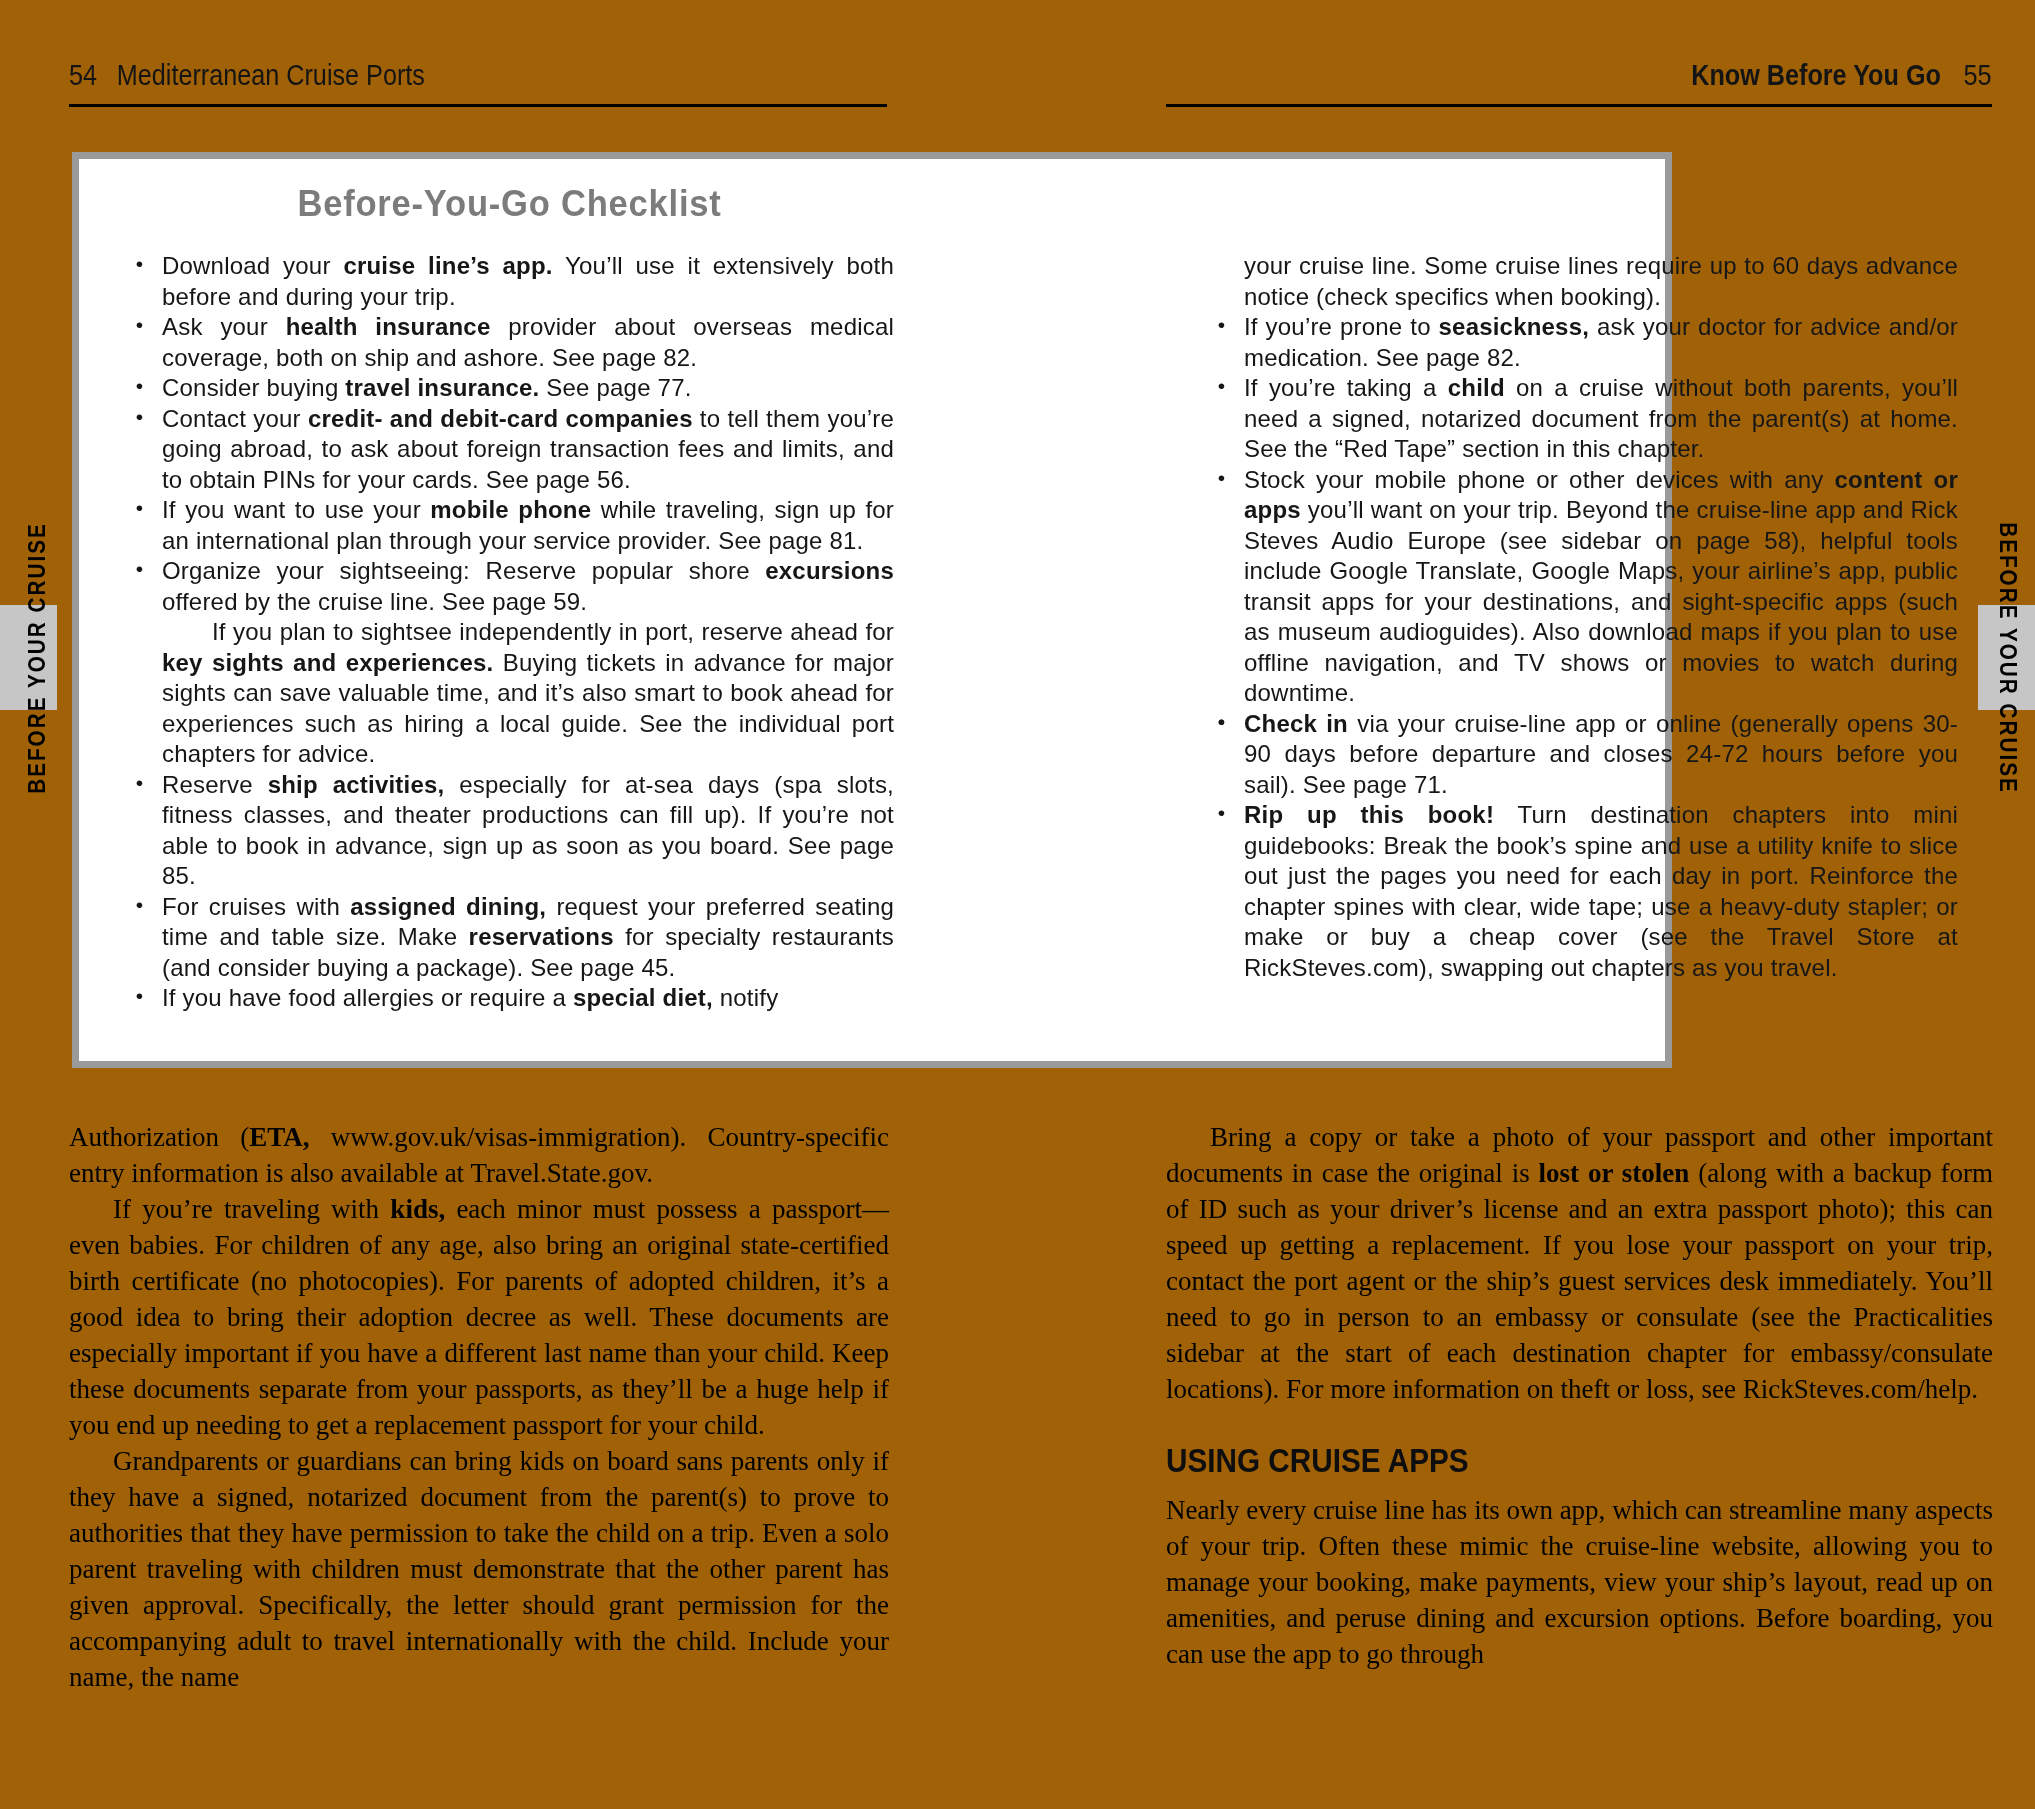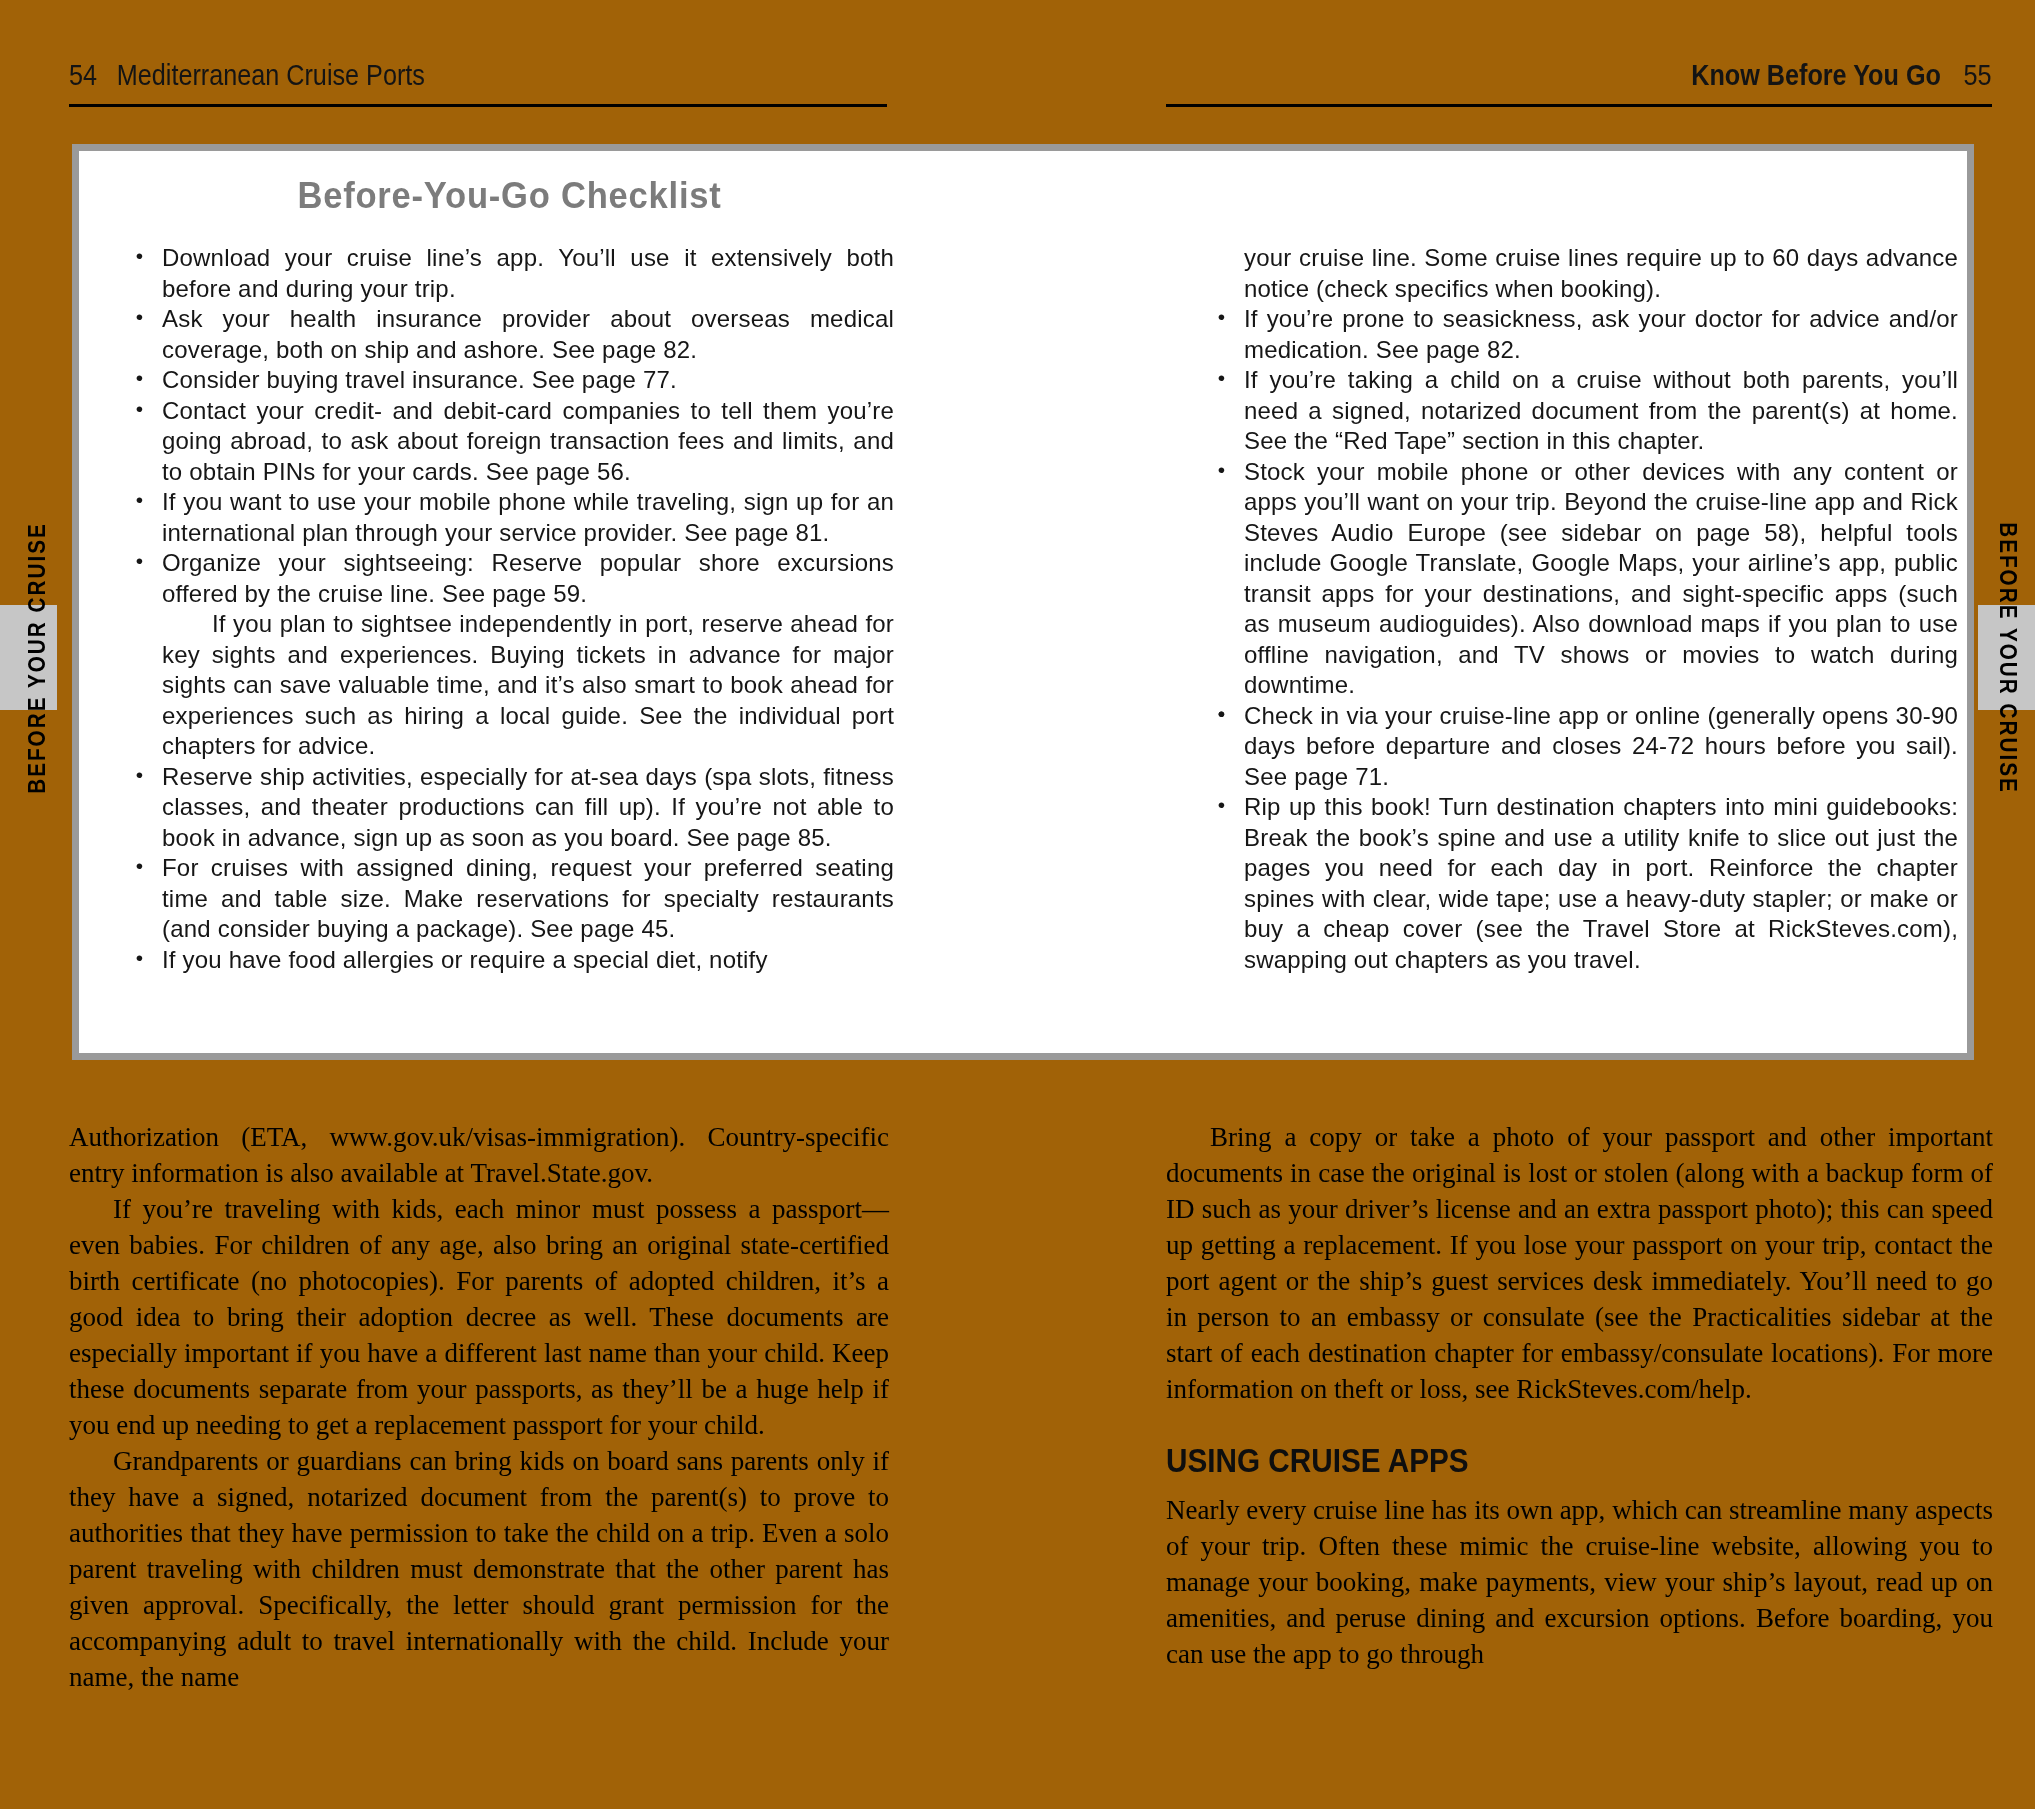--- a/index.html
+++ b/index.html
@@ -19,40 +19,40 @@
   .hdr .pg{font-weight:normal;}
   .hdr-left .pg{margin-right:23.5px;}
   .hdr-right .pg{margin-left:27px;}
   .hdr-right .hdr-title{font-weight:bold;}
   .rule{position:absolute;top:104px;height:3.1px;background:#000;}
   .rule-left{left:69px;width:818px;}
   .rule-right{left:1166px;width:826px;}
 
   
   .checklist-box{
-    position:absolute;left:72px;top:144px;width:1902px;height:916px;
+    position:absolute;left:72px;top:152px;width:1600px;height:916px;
     box-sizing:border-box;border:7px solid var(--box-border,#9a9a9a);background:#fff;
   }
   .checklist-title{
     position:absolute;left:47px;top:23.5px;width:767px;
     text-align:center;font-size:36px;font-weight:bold;
     color:var(--title-gray,#7c7c7c);letter-spacing:0.8px;
     transform:scaleX(.96);transform-origin:center top;
   }
   .ck-col{
     position:absolute;top:92px;
     font-size:24px;line-height:30.5px;letter-spacing:0.2px;
     text-align:justify;color:#161616;
   }
   #cl-left{left:52px;width:763px;}
   #cl-right{left:1134px;width:745px;}
   .ck-item{position:relative;padding-left:31px;}
   .ck-item .dot{position:absolute;left:4.7px;top:-1.6px;font-size:21px;}
   .ck-item.indent-para{text-indent:50px;}
-  .bold{font-weight:normal;}
+  .bold{font-weight:bold;}
 
   
   .body-col{
     position:absolute;top:1119px;
     font-family:"Liberation Serif",serif;
     font-size:27px;line-height:36px;
     text-align:justify;color:#000;
   }
   #body-left{left:69px;width:820px;}
   #body-right{left:1166px;width:827px;}

